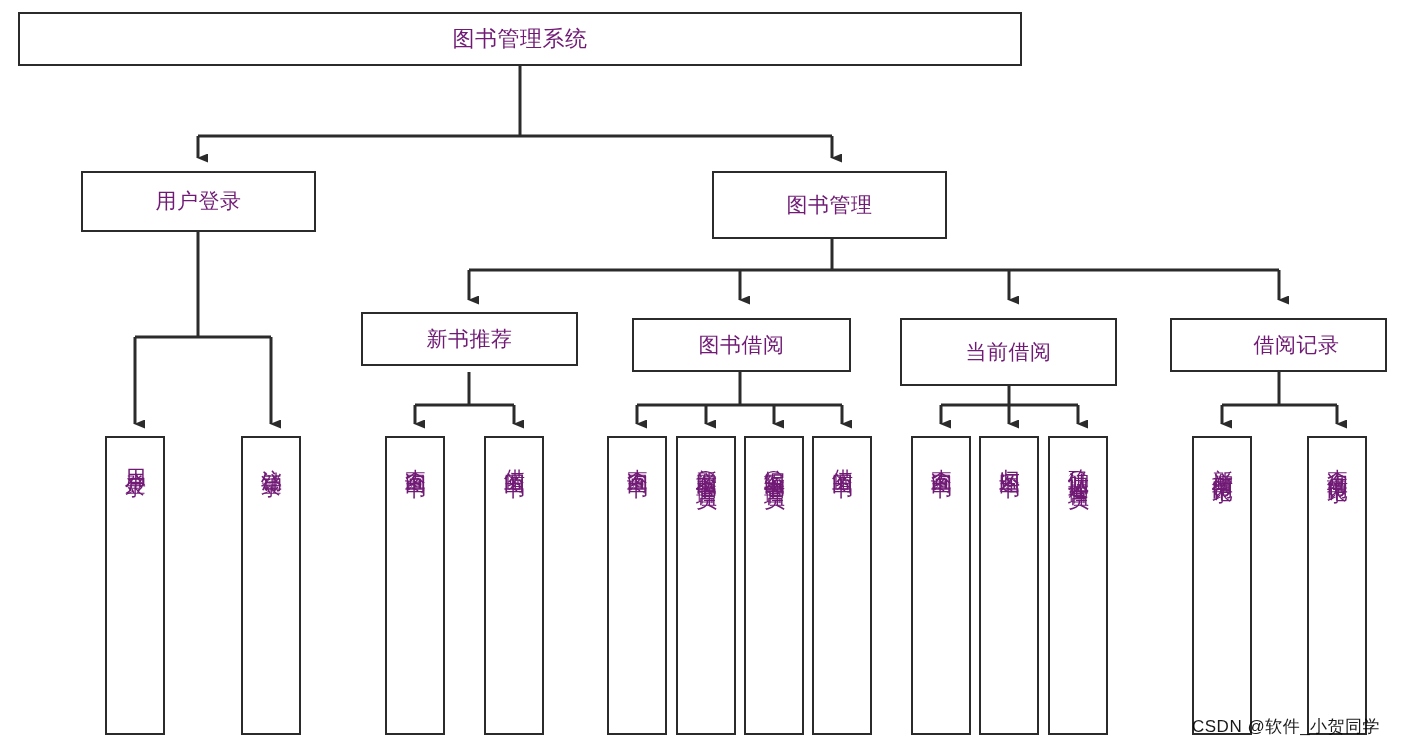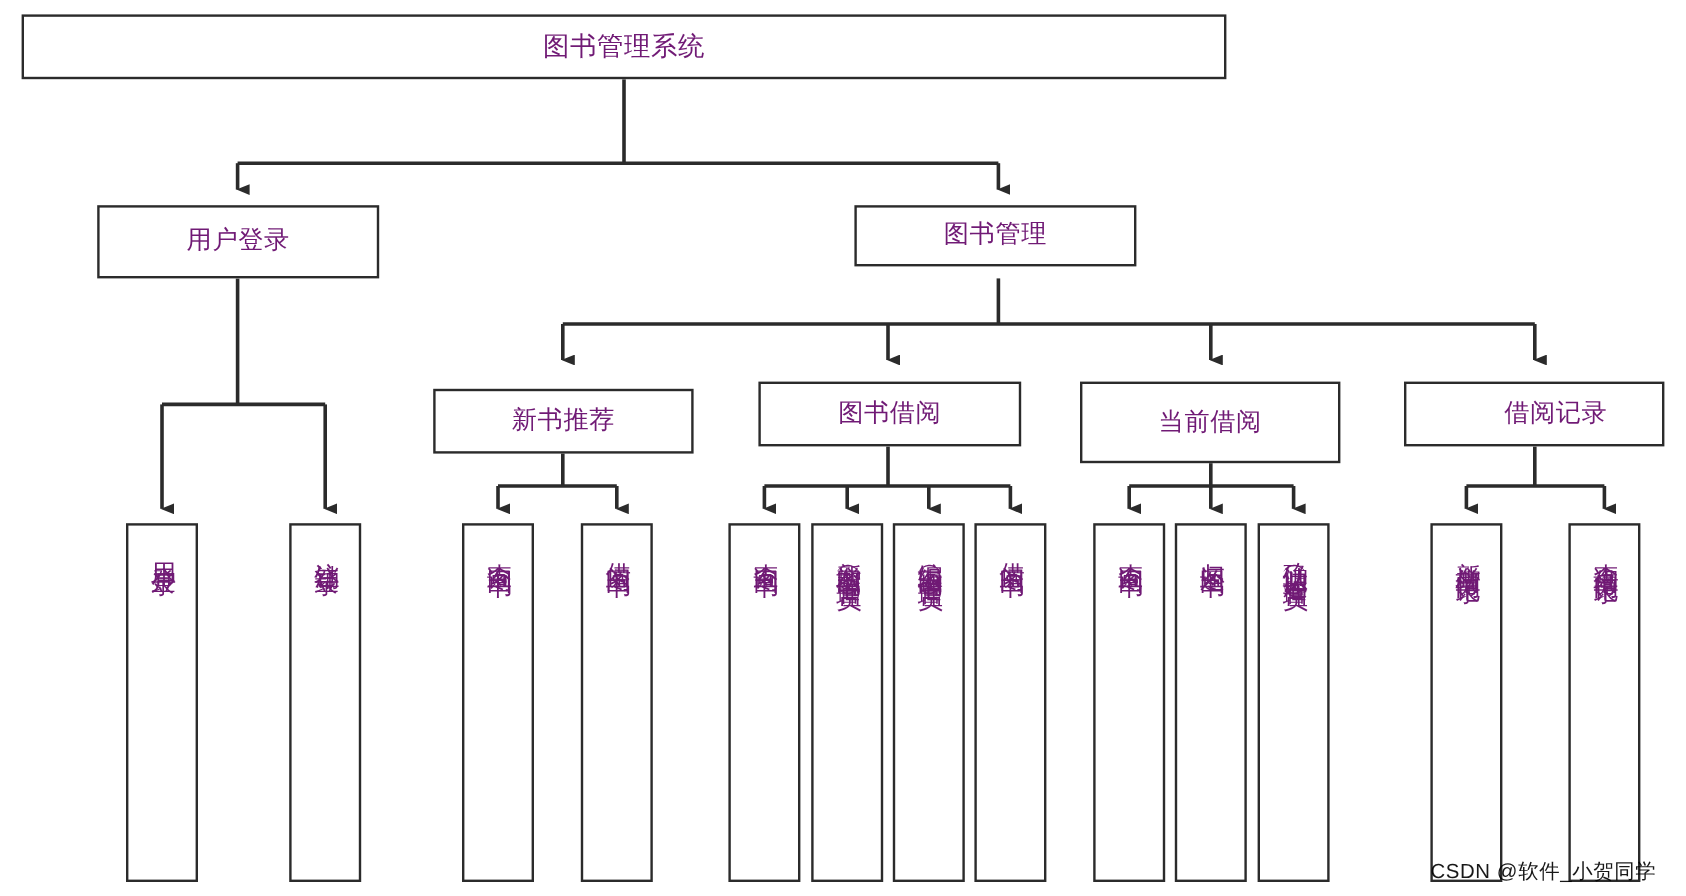--- a/index.html
+++ b/index.html
@@ -122,25 +122,25 @@
     </g>
   </svg>
 
   <div class="node horiz root" style="left:18px; top:12px; width:1004px; height:54px;">
     <span class="node-label">图书管理系统</span>
   </div>
 
   <div class="node horiz" style="left:81px; top:171px; width:235px; height:61px;">
     <span class="node-label">用户登录</span>
   </div>
-  <div class="node horiz" style="left:712px; top:171px; width:235px; height:51px;">
+  <div class="node horiz" style="left:712px; top:171px; width:235px; height:68px;">
     <span class="node-label">图书管理</span>
   </div>
 
-  <div class="node horiz" style="left:361px; top:324px; width:217px; height:54px;">
+  <div class="node horiz" style="left:361px; top:312px; width:217px; height:54px;">
     <span class="node-label">新书推荐</span>
   </div>
   <div class="node horiz" style="left:632px; top:318px; width:219px; height:54px;">
     <span class="node-label">图书借阅</span>
   </div>
   <div class="node horiz" style="left:900px; top:318px; width:217px; height:68px;">
     <span class="node-label">当前借阅</span>
   </div>
   <div class="node horiz" style="left:1170px; top:318px; width:217px; height:54px;padding-left:36px;">
     <span class="node-label">借阅记录</span>

